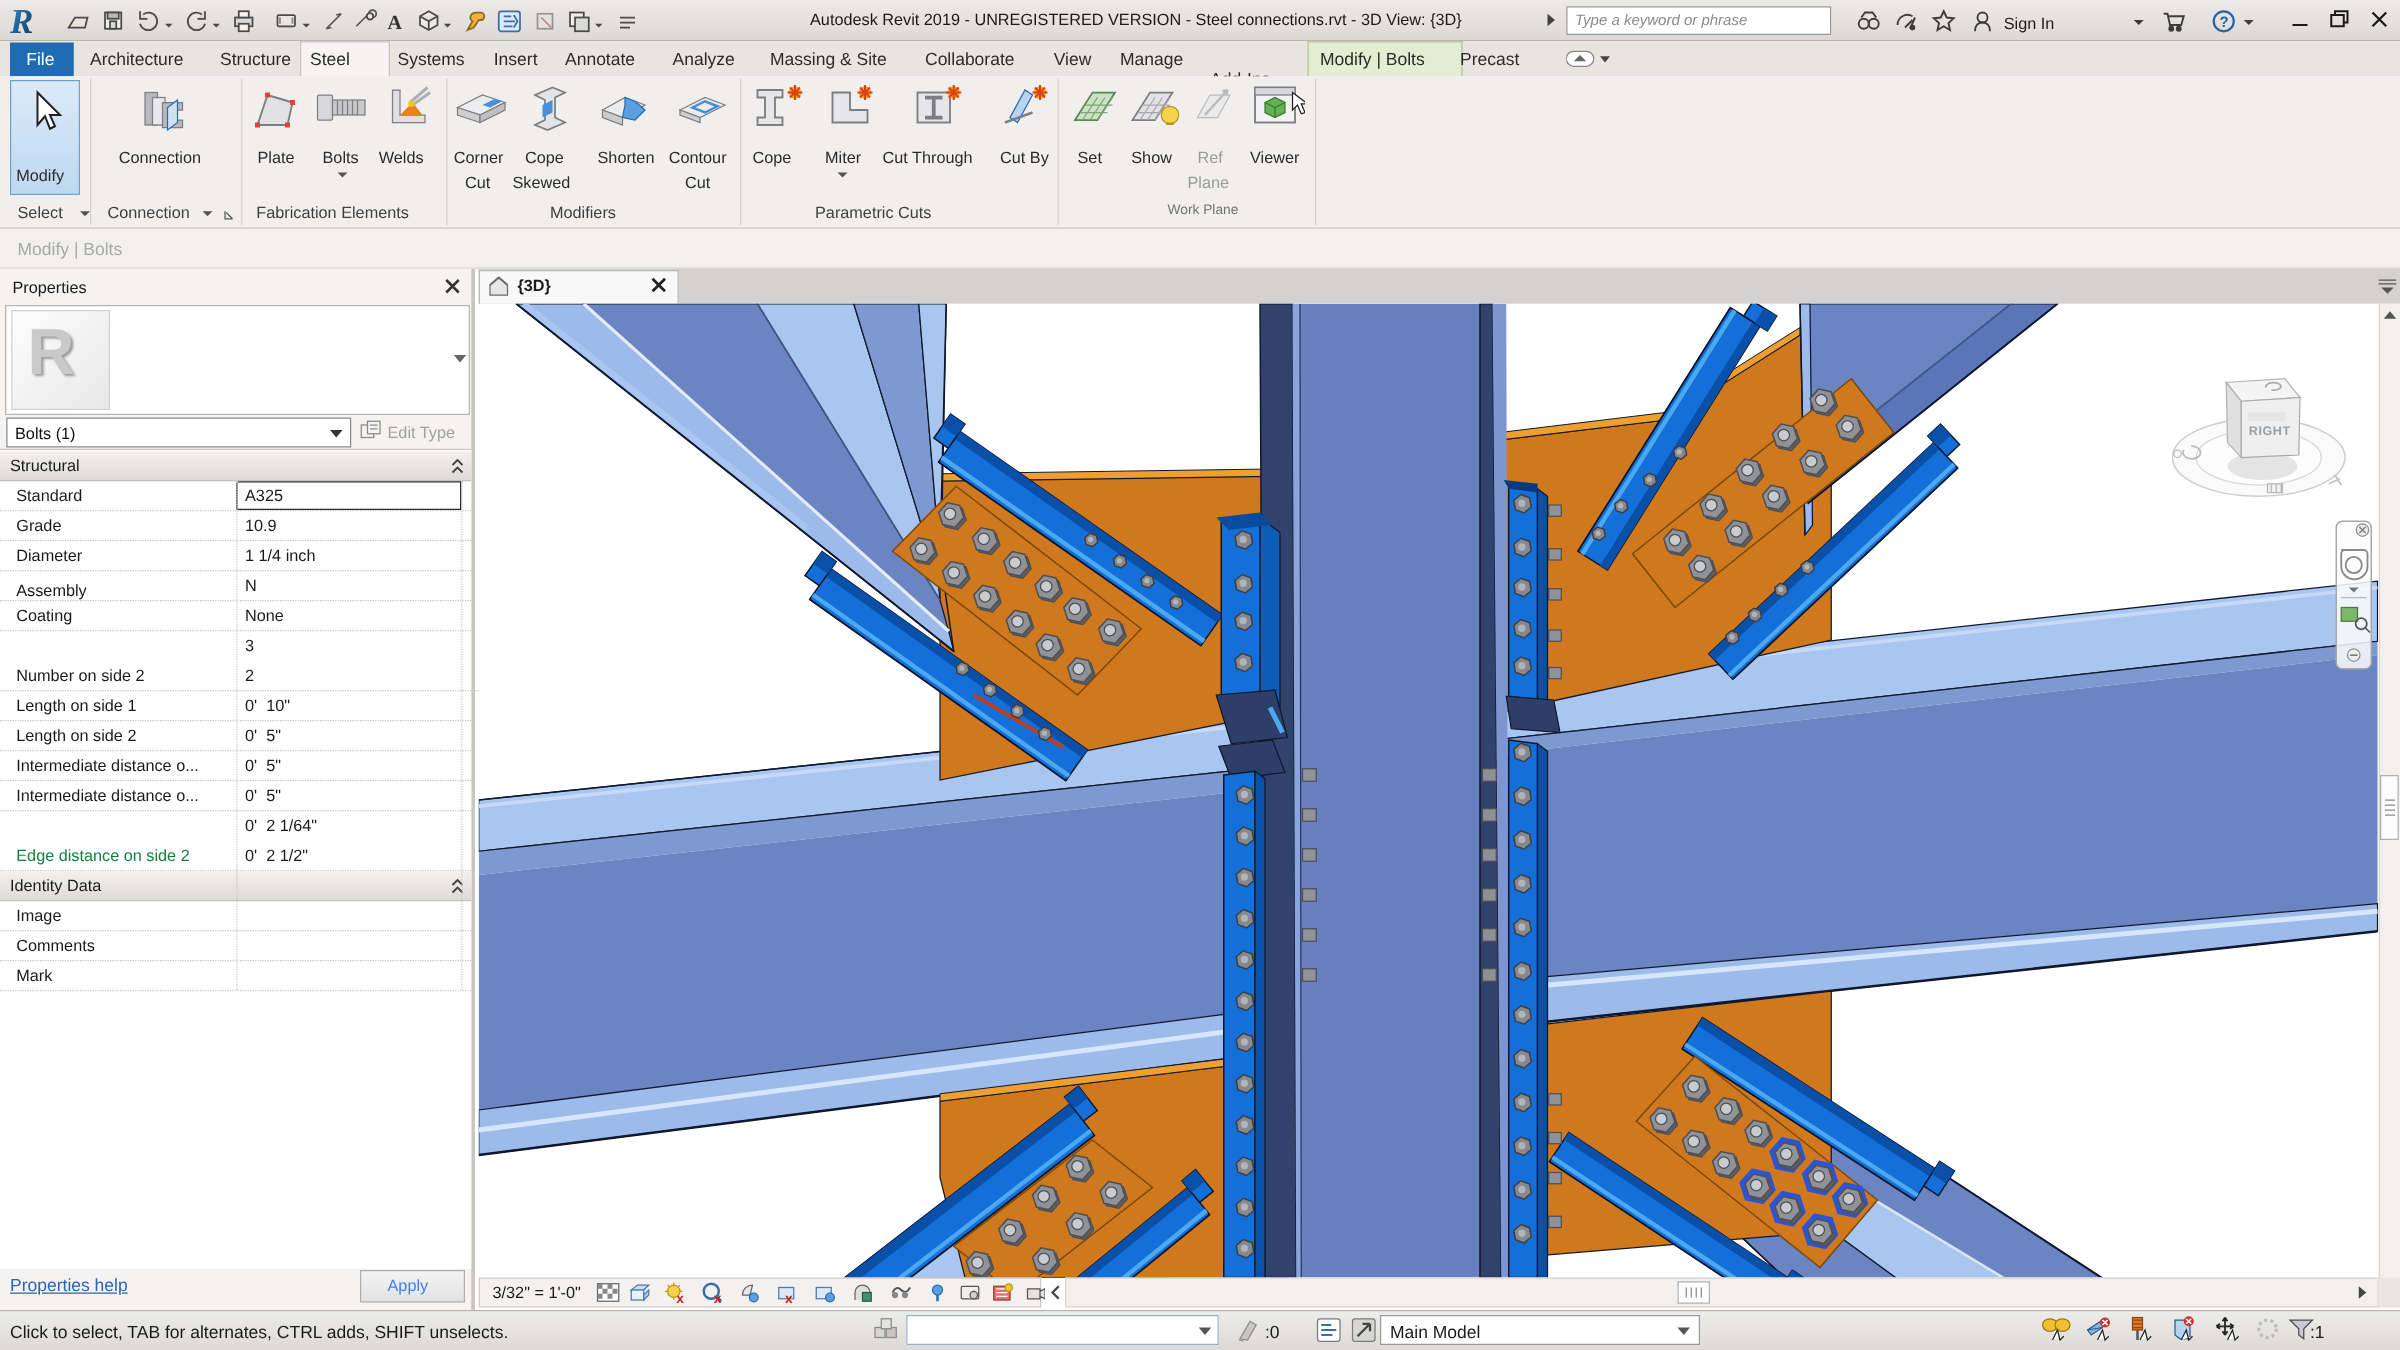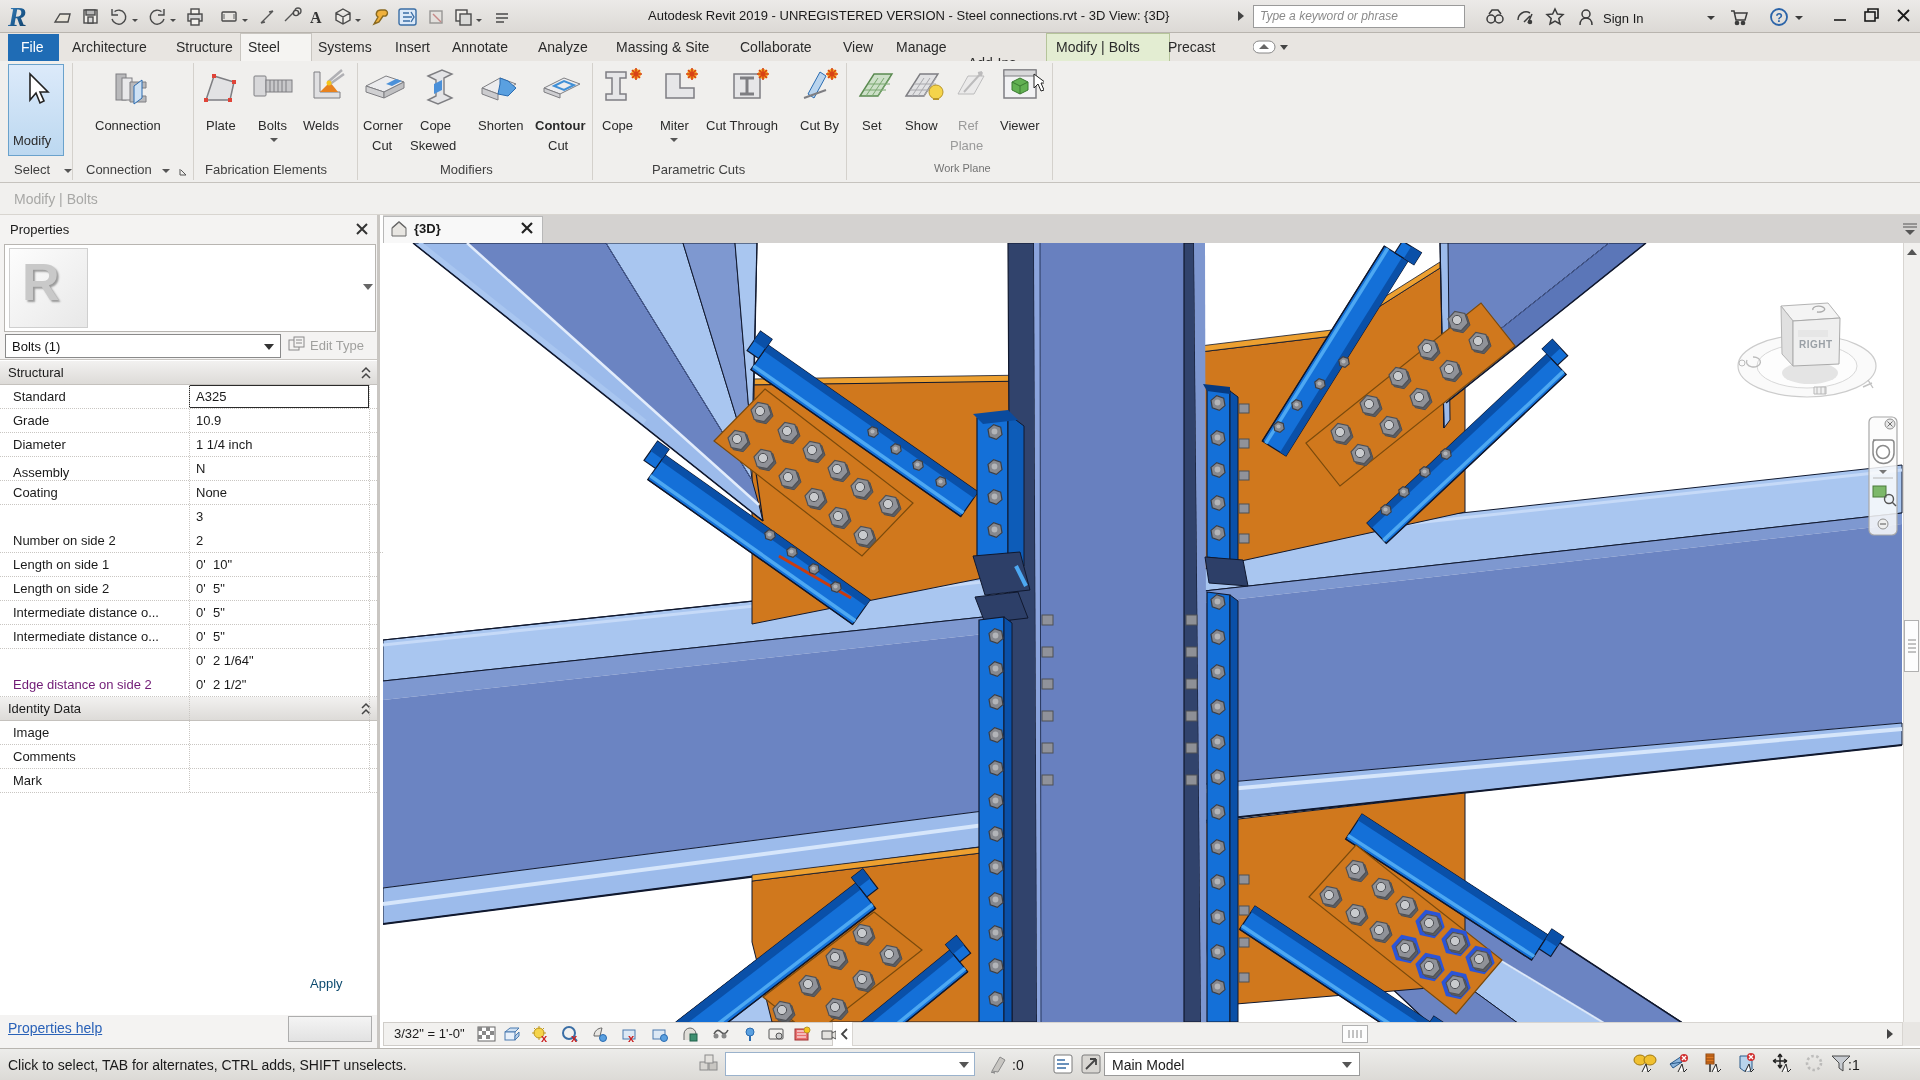--- a/index.html
+++ b/index.html
@@ -222,21 +222,21 @@
       <path d="M4 18 L22 8 l16 6 -18 10z" fill="#ececee" stroke="#7e7e82"></path>
       <path d="M4 18 l16 6 v6 L4 24z" fill="#cccccf" stroke="#7e7e82"></path>
       <path d="M22 8 l8 3 8 7 -8 8 -10-2 2-10z" fill="#5aa0e0" stroke="#2a6bb0"></path>
     </svg>
     <div class="txt" style="left:478px;top:118px;font-size:13px;color:#2b2b2b;font-weight:normal;">Shorten</div>
     <svg class="abs" style="left:540px;top:72px" width="44" height="30" viewBox="0 0 44 30">
       <path d="M4 16 L24 6 l16 6 -20 10z" fill="#ececee" stroke="#7e7e82"></path>
       <path d="M4 16 l16 6 v4 L4 20z" fill="#cfcfd2" stroke="#7e7e82"></path>
       <path d="M14 14 l10-5 10 4 -10 5z" fill="none" stroke="#3f8fd6" stroke-width="2"></path>
     </svg>
-    <div class="txt" style="left:535px;top:118px;font-size:13px;color:#2b2b2b;font-weight:bold;">Contour</div>
+    <div class="txt" style="left:535px;top:118px;font-size:13px;color:#2b2b2b;font-weight:normal;">Contour</div>
     <div class="txt" style="left:548px;top:138px;font-size:13px;color:#2b2b2b;font-weight:normal;">Cut</div>
     <svg class="abs" style="left:600px;top:64px" width="46" height="44" viewBox="0 0 46 44">
       <path d="M6 8 h20 v6 h-6 v16 h6 v6 H6 v-6 h6 V14 H6z" fill="#e6e6e8" stroke="#7e7e82" stroke-width="1.5"></path>
       <g transform="translate(36,10)">
         <circle cx="0" cy="0" r="5" fill="#f5a623"></circle>
         <path d="M-6 0 H6 M0 -6 V6 M-4 -4 L4 4 M-4 4 L4 -4" stroke="#d84315" stroke-width="1.6"></path>
       </g>
     </svg>
     <div class="txt" style="left:602px;top:118px;font-size:13px;color:#2b2b2b;font-weight:normal;">Cope</div>
     <svg class="abs" style="left:658px;top:64px" width="44" height="44" viewBox="0 0 44 44">
@@ -364,21 +364,21 @@
       <div class="abs" style="left:0;top:241px;width:377px;height:24px;border-bottom:1px dotted #c9c6c2">
         <div class="txt" style="left:13px;top:4px;font-size:13px;color:#1a1a1a">Intermediate distance o...</div>
       </div>
       <div class="txt" style="left:196px;top:245px;font-size:13px;color:#1a1a1a">0'&nbsp; 5"</div>
       <div class="abs" style="left:0;top:265px;width:377px;height:24px;border-bottom:1px dotted #c9c6c2">
         <div class="txt" style="left:13px;top:4px;font-size:13px;color:#1a1a1a">Intermediate distance o...</div>
       </div>
       <div class="txt" style="left:196px;top:269px;font-size:13px;color:#1a1a1a">0'&nbsp; 5"</div>
       <div class="txt" style="left:196px;top:293px;font-size:13px;color:#1a1a1a">0'&nbsp; 2 1/64"</div>
       <div class="abs" style="left:0;top:313px;width:377px;height:24px;border-bottom:1px dotted #c9c6c2">
-        <div class="txt" style="left:13px;top:4px;font-size:13px;color:#701a75">Edge distance on side 2</div>
+        <div class="txt" style="left:13px;top:4px;font-size:13px;color:#15803d">Edge distance on side 2</div>
       </div>
       <div class="txt" style="left:196px;top:317px;font-size:13px;color:#1a1a1a">0'&nbsp; 2 1/2"</div>
       <div class="abs" style="left:0;top:337px;width:377px;height:24px;background:linear-gradient(#f2f1f0,#dddbd8);border-bottom:1px solid #c4c1bd">
         <div class="txt" style="left:8px;top:4px;font-size:13px;color:#1a1a1a">Identity Data</div>
         <svg class="abs" style="left:360px;top:5px" width="12" height="14">
           <path d="M2 6 l4-4 4 4 M2 12 l4-4 4 4" stroke="#444" fill="none" stroke-width="1.5"></path>
         </svg>
       </div>
       <div class="abs" style="left:0;top:361px;width:377px;height:24px;border-bottom:1px dotted #c9c6c2">
         <div class="txt" style="left:13px;top:4px;font-size:13px;color:#1a1a1a">Image</div>
@@ -388,21 +388,21 @@
       </div>
       <div class="abs" style="left:0;top:409px;width:377px;height:24px;border-bottom:1px dotted #c9c6c2">
         <div class="txt" style="left:13px;top:4px;font-size:13px;color:#1a1a1a">Mark</div>
       </div>
       <div class="abs" style="left:189px;top:24px;width:1px;height:408px;border-left:1px dotted #c9c6c2"></div>
       <div class="abs" style="left:369px;top:24px;width:1px;height:408px;border-left:1px dotted #c9c6c2"></div>
     </div>
     <div class="abs" style="left:0px;top:815px;width:377px;height:200px;background:#fff"></div>
     <div class="txt" style="left:8px;top:1020px;font-size:14px;color:#2a62b8;text-decoration:underline">Properties help</div>
     <div class="abs" style="left:288px;top:1016px;width:84px;height:26px;background:linear-gradient(#f4f4f4,#e2e2e2);border:1px solid #adadad"></div>
-    <div class="txt" style="left:310px;top:976px;font-size:13px;color:#0c4a6e;font-weight:normal;">Apply</div>
+    <div class="txt" style="left:310px;top:1021px;font-size:13px;color:#3b82f6;font-weight:normal;">Apply</div>
     <div class="abs" style="left:383px;top:215px;width:1537px;height:28px;background:#d4d2d0"></div>
     <div class="abs" style="left:383px;top:216px;width:160px;height:27px;background:#f8f8f8;border:1px solid #b8b8b8;border-bottom:none"></div>
     <svg class="abs" style="left:390px;top:221px" width="18" height="16" viewBox="0 0 18 16">
       <path d="M2 7 L9 1 l7 6 v8 H2z" fill="#e8e6e2" stroke="#6a6a6a"></path>
       <path d="M2 7 L9 1 l7 6" fill="none" stroke="#6a6a6a" stroke-width="1.5"></path>
     </svg>
     <div class="txt" style="left:414px;top:221px;font-size:13px;color:#1a1a1a;font-weight:bold;">{3D}</div>
     <svg class="abs" style="left:520px;top:221px" width="14" height="14">
       <path d="M2 2 L12 12 M12 2 L2 12" stroke="#222" stroke-width="2.2"></path>
     </svg>

